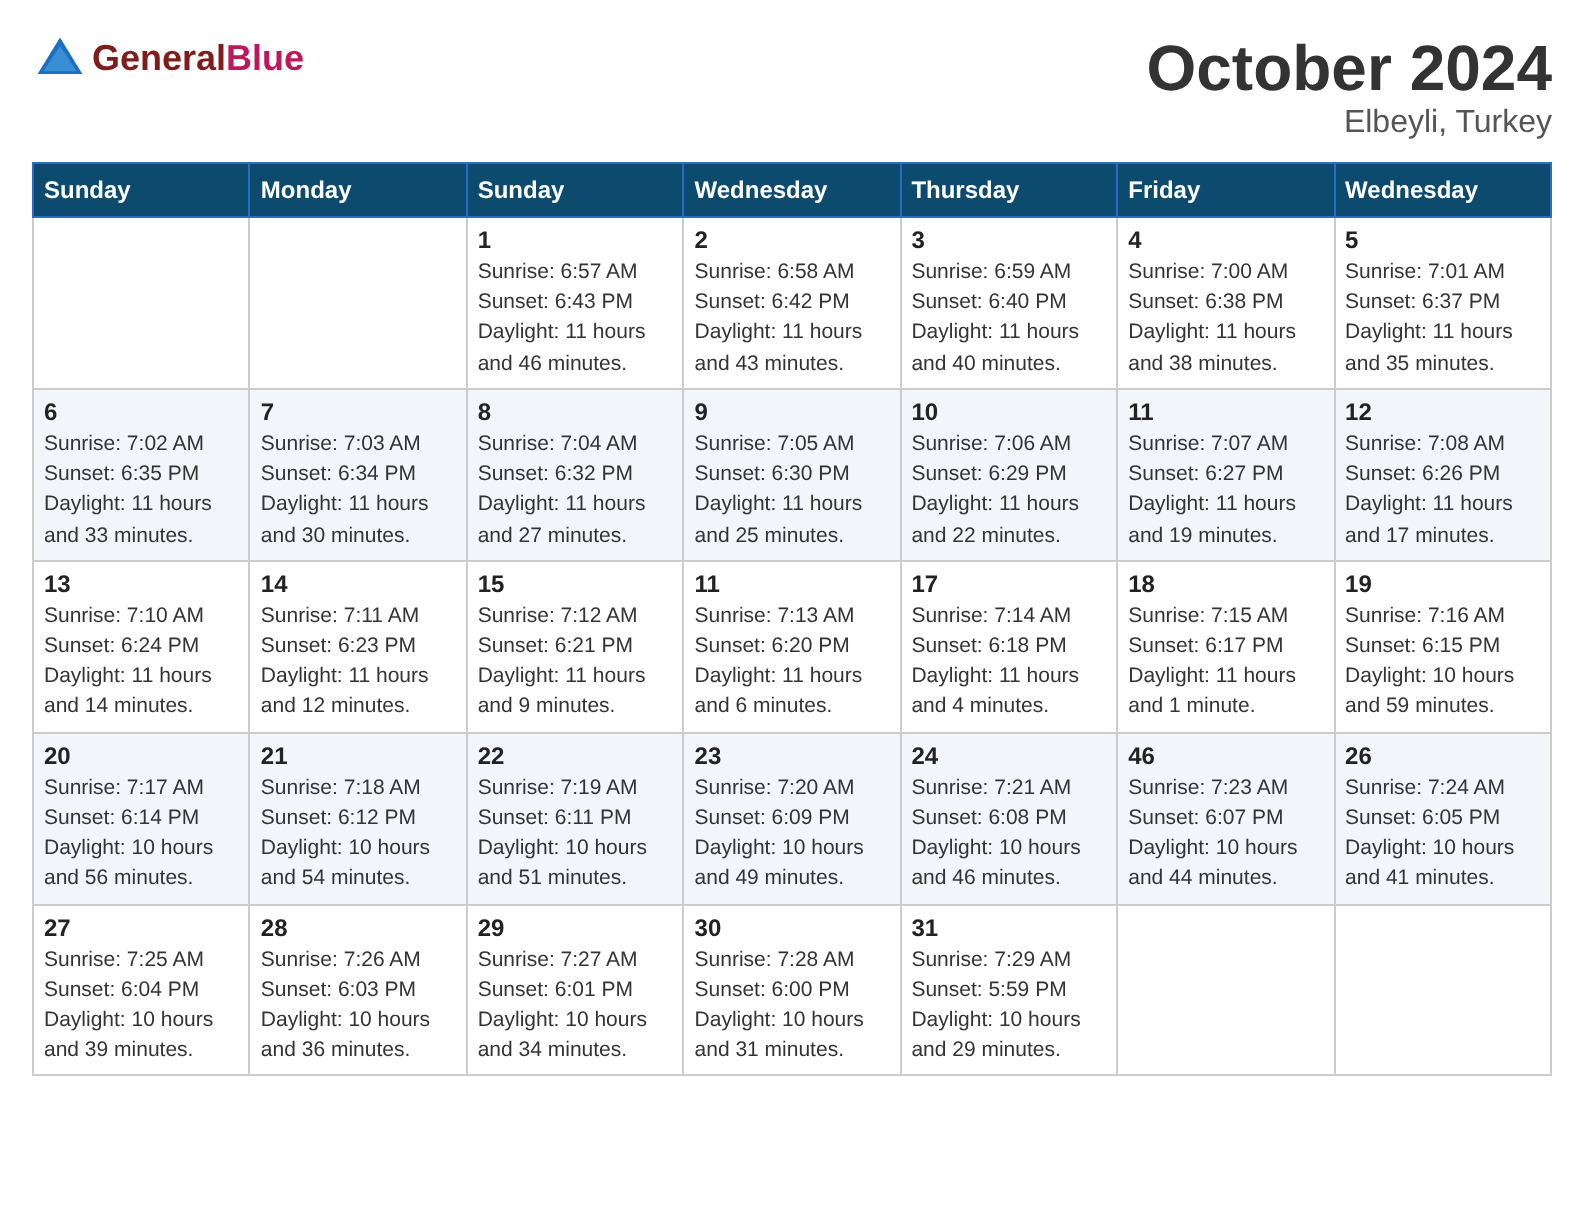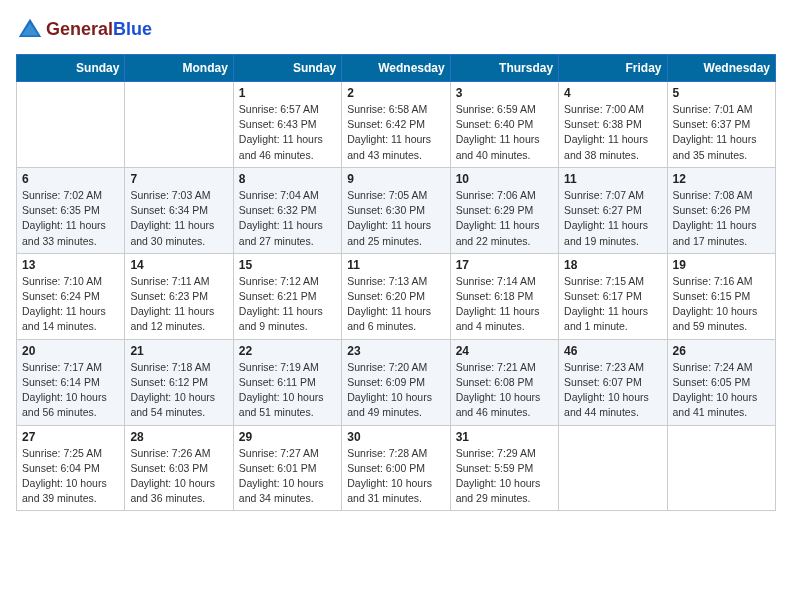--- a/index.html
+++ b/index.html
@@ -19,21 +19,21 @@
     .logo {
       display: flex;
       align-items: center;
     }
     .logo-text {
       font-size: 18px;
       font-weight: bold;
       line-height: 1.1;
     }
     .logo-general { color: #7f1d1d; }
-    .logo-blue { color: #1d4ed8; }
+    .logo-blue { color: #be185d; }
     .logo-icon {
       width: 28px;
       height: 28px;
       margin-right: 2px;
     }
     .title-block {
       text-align: right;
     }
     .month-title {
       font-size: 32px;
@@ -43,23 +43,23 @@
     .location-title {
       font-size: 16px;
       color: #555;
     }
     .calendar {
       width: 100%;
       border-collapse: collapse;
       font-size: 11px;
     }
     .calendar th {
-      background-color: #0369a1;
+      background-color: #0c4a6e;
       color: #fff;
-      text-align: right;
+      text-align: left;
       padding: 6px 5px;
       font-size: 12px;
       border: 1px solid #2a6dc9;
     }
     .calendar td {
       border: 1px solid #ccc;
       vertical-align: top;
       padding: 4px 5px;
       width: 108px;
       min-height: 70px;
@@ -90,20 +90,24 @@
 <div class="header">
   <div class="logo">
     <svg class="logo-icon" viewBox="0 0 40 40">
       <polygon points="20,4 36,30 4,30" fill="#1a6fc4"></polygon>
       <polygon points="20,10 32,28 8,28" fill="#5aaee0" opacity="0.5"></polygon>
     </svg>
     <div>
       <div class="logo-text"><span class="logo-general">General</span><span class="logo-blue">Blue</span></div>
     </div>
   </div>
+  <div class="title-block">
+    <div class="month-title">October 2024</div>
+    <div class="location-title">Elbeyli, Turkey</div>
+  </div>
 </div>
 
 <table class="calendar">
   <thead>
     <tr id="weekday-header">
     <th>Sunday</th>
         <th>Monday</th>
         <th>Sunday</th>
         <th>Wednesday</th>
         <th>Thursday</th>

